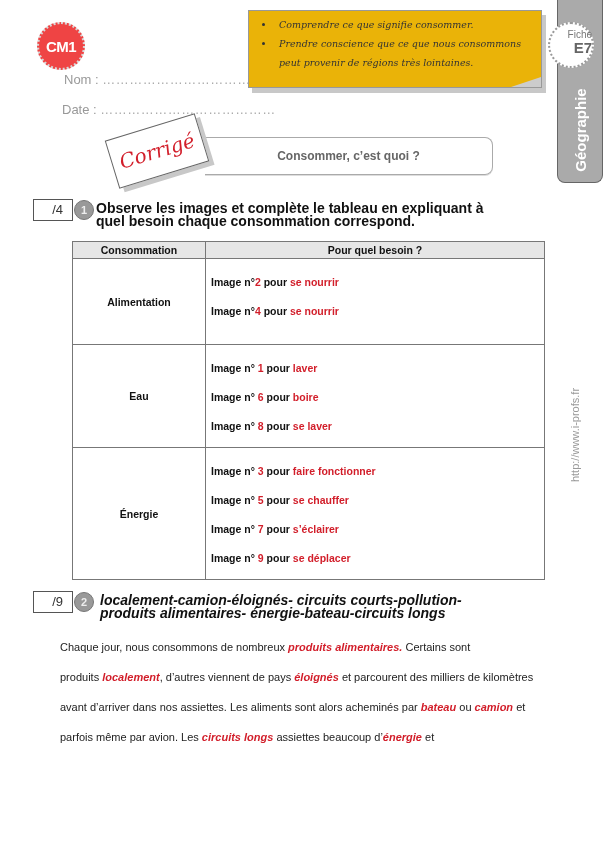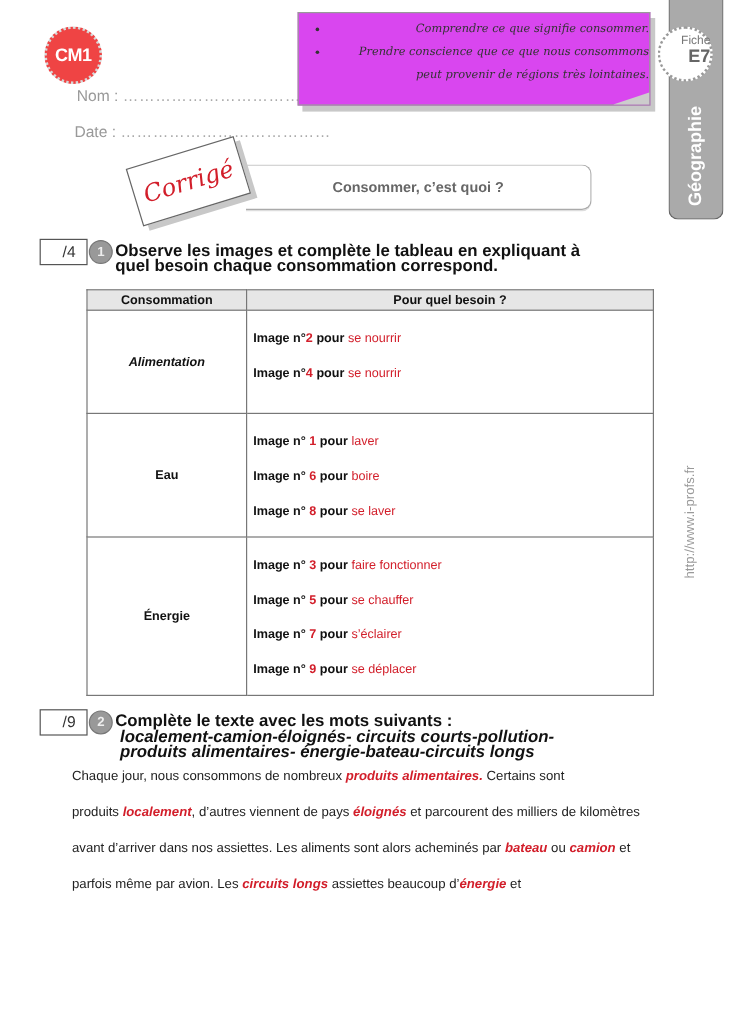--- a/index.html
+++ b/index.html
@@ -6,21 +6,21 @@
   body { width:610px; height:863px; position:relative; overflow:hidden; font-family:"Liberation Sans", sans-serif; color:#222; }
   .abs { position:absolute; }
 
   
   .cm1 { left:37px; top:22px; width:48px; height:48px; border-radius:50%; background:#ef4444; border:2px dotted #d8d8d8; box-sizing:border-box; color:#fff; font-weight:bold; font-size:15px; display:flex; align-items:center; justify-content:center; letter-spacing:-0.5px; }
 
   .field { font-size:13px; color:#999; }
   .dots { color:#aaa; letter-spacing:0.5px; }
 
   
-  .note { left:248px; top:10px; width:292px; height:76px; border:1px solid #999; background:#d946ef; box-shadow:4px 5px 0 #c8c8c8;text-align:right; }
+  .note { left:248px; top:10px; width:292px; height:76px; border:1px solid #999; background:#eab308; box-shadow:4px 5px 0 #c8c8c8; }
   .note ul { margin:4px 0 0 0; padding-left:26px; font-family:"DejaVu Serif", serif; font-style:italic; font-size:9.5px; color:#333; line-height:19px; }
   .note li { padding-left:4px; }
   .fold { right:0; bottom:0; width:0; height:0; border-left:30px solid transparent; border-bottom:10px solid #ccc; }
 
   
   .tab { left:557px; top:0; width:44px; height:182px; background:#aaa; border:1px solid #666; border-top:none; border-radius:0 0 8px 8px; }
   .fiche-circle { left:548px; top:22px; width:46px; height:46px; border-radius:50%; background:#fff; border:2px dotted #999; box-sizing:border-box; text-align:right; color:#777; }
   .fiche-circle .f1 { font-size:10px; margin-top:5px; }
   .fiche-circle .f2 { font-size:15px; font-weight:bold; margin-top:-1px; color:#666; }
   .geo { left:565px; top:80px; width:30px; height:100px; }
@@ -34,25 +34,25 @@
   .score { width:40px; height:22px; border:1px solid #555; box-sizing:border-box; font-size:13px; text-align:right; padding-right:9px; line-height:20px; color:#333; }
   .num { width:20px; height:20px; border-radius:50%; background:#999; border:1px solid #777; box-sizing:border-box; color:#eee; font-weight:bold; font-size:11px; display:flex; align-items:center; justify-content:center; }
   .instr { font-size:14px; font-weight:bold; color:#111; line-height:13px; }
   .instr .words { font-style:italic; display:block; margin-left:4px; }
 
   
   table.t { position:absolute; left:72px; top:241px; width:473px; border-collapse:collapse; font-size:10.5px; }
   table.t th, table.t td { border:1.5px solid #777; }
   table.t th { background:#e6e6e6; font-weight:bold; height:16px; padding:0; color:#111; }
   table.t td.cat { width:130px; text-align:center; font-weight:bold; color:#111; }
-  table.t td.cat.it { font-style:italic; }
+  table.t td.cat.it { }
   table.t td.lines { padding:0 0 0 5px; vertical-align:top; }
   .line { height:29px; line-height:29px; font-weight:bold; color:#111; }
   .line .n { color:#d21e2a; }
-  .line .a { color:#d21e2a; font-weight:normal; }
+  .line .a { color:#d21e2a; font-weight:bold; }
 
   .vert-url { left:565px; top:370px; width:20px; height:130px; }
   .vert-url span { position:absolute; left:50%; top:50%; transform:translate(-50%,-50%) rotate(-90deg); white-space:nowrap; color:#999; font-size:11px; }
 
   .para { left:59px; top:636px; width:520px; font-size:11px; color:#222; }
   .para p { margin:1px; height:29px; line-height:20px; }
   .ans { color:#d21e2a; font-weight:bold; font-style:italic; }
 </style>
 </head>
 <body>
@@ -124,21 +124,20 @@
 </tbody>
   </table>
 
 <div class="abs vert-url">
     <span>http://www.i-profs.fr</span>
   </div>
 
 <div class="abs score" style="left:33px;top:591px;">/9</div>
 <div class="abs num" style="left:74px;top:592px;">2</div>
 <div class="abs instr" style="left:96px;top:594px;width:420px;">
-  <span>Complète le texte avec les mots suivants :</span>
   <span class="words">localement-camion-éloignés- circuits courts-pollution-produits alimentaires- énergie-bateau-circuits longs</span>
 </div>
 
 <div class="abs para">
   <p><span>Chaque jour, nous consommons de nombreux </span><span class="ans">produits alimentaires.</span><span> Certains sont</span></p>
   <p><span>produits </span><span class="ans">localement</span><span>, d’autres viennent de pays </span><span class="ans">éloignés</span><span> et parcourent des milliers de kilomètres</span></p>
   <p><span>avant d’arriver dans nos assiettes. Les aliments sont alors acheminés par </span><span class="ans">bateau</span><span> ou </span><span class="ans">camion</span><span> et</span></p>
   <p><span>parfois même par avion. Les </span><span class="ans">circuits longs</span><span> assiettes beaucoup d’</span><span class="ans">énergie</span><span> et</span></p>
 </div>
 

